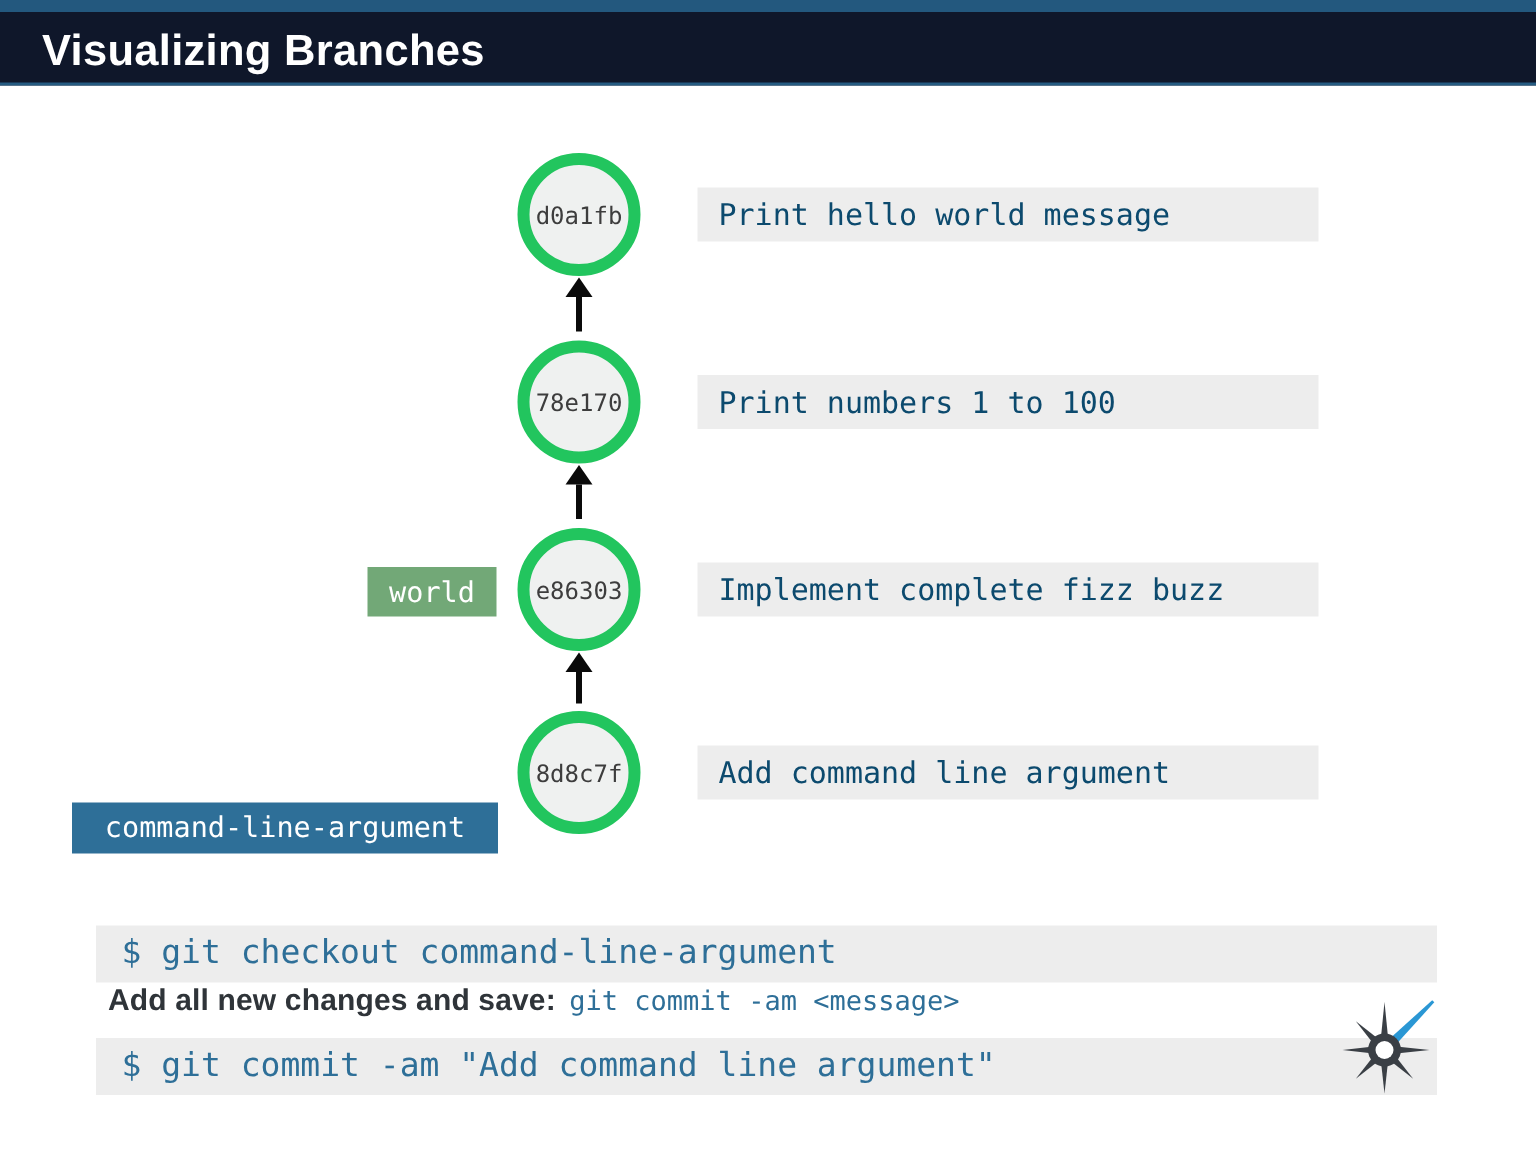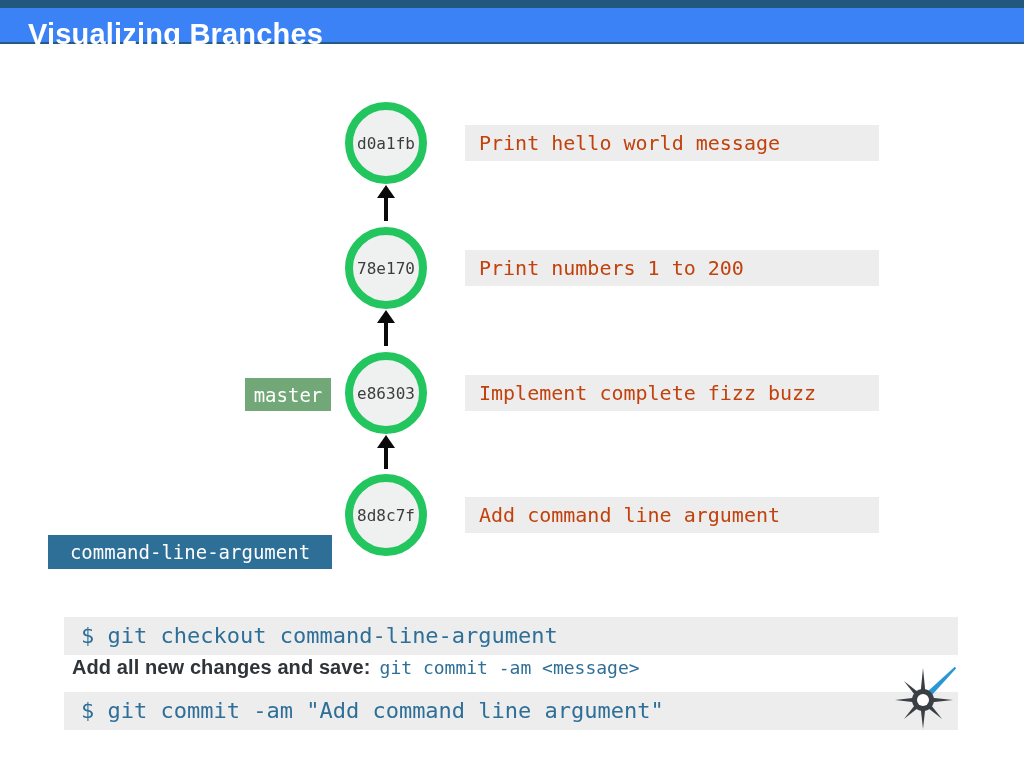--- a/index.html
+++ b/index.html
@@ -5,41 +5,41 @@
   html,body{margin:0;padding:0;}
   body{
     width:1024px;height:768px;overflow:hidden;background:#ffffff;
     font-family:"Liberation Sans",sans-serif;position:relative;
   }
   .slide{position:absolute;inset:0;width:1024px;height:768px;background:#ffffff;}
 
   
   .header-topstrip{position:absolute;left:0;top:0;width:1024px;height:8px;background:#23587e;}
   .header-bar{
-    position:absolute;left:0;top:8px;width:1024px;height:36px;
-    background:#3b82f6;border-bottom:2px solid #255b81;box-sizing:border-box;
+    position:absolute;left:0;top:8px;width:1024px;height:49px;
+    background:#0f172a;border-bottom:2px solid #255b81;box-sizing:border-box;
   }
   .header-bar h1{
     margin:0;padding:0 0 0 28px;line-height:52px;font-size:29px;font-weight:700;
     color:#ffffff;letter-spacing:0.2px;
   }
 
   
   .commit-node{
     position:absolute;left:345px;width:66px;height:66px;border:8px solid #22c55e;
     border-radius:50%;background:#eff1f0;display:flex;align-items:center;justify-content:center;
   }
   .commit-node span{
     font-family:"DejaVu Sans Mono",monospace;font-size:16px;color:#3d3d3d;
   }
   .node-0{top:102px;} .node-1{top:227px;} .node-2{top:352px;} .node-3{top:474px;}
 
   .commit-message{
     position:absolute;left:465px;width:414px;height:36px;background:#ededed;
-    font-family:"DejaVu Sans Mono",monospace;font-size:20px;color:#c2410c;
+    font-family:"DejaVu Sans Mono",monospace;font-size:20px;color:#0c4a6e;
     line-height:36px;padding-left:14px;box-sizing:border-box;white-space:nowrap;overflow:hidden;
   }
   .msg-0{top:125px;} .msg-1{top:250px;} .msg-2{top:375px;} .msg-3{top:497px;}
 
   .arrow{position:absolute;left:377px;width:18px;display:flex;flex-direction:column;align-items:center;}
   .arrow .head{
     width:0;height:0;border-left:9px solid transparent;border-right:9px solid transparent;
     border-bottom:13px solid #0a0a0a;
   }
   .arrow .shaft{width:4px;flex:1;background:#0a0a0a;}
@@ -88,38 +88,38 @@
     <span>78e170</span>
   </div>
   <div class="commit-node node-2">
     <span>e86303</span>
   </div>
   <div class="commit-node node-3">
     <span>8d8c7f</span>
   </div>
 
   <div class="commit-message msg-0">Print hello world message</div>
-  <div class="commit-message msg-1">Print numbers 1 to 200</div>
+  <div class="commit-message msg-1">Print numbers 1 to 100</div>
   <div class="commit-message msg-2">Implement complete fizz buzz</div>
   <div class="commit-message msg-3">Add command line argument</div>
 
   <div class="arrow arrow-0">
     <div class="head"></div>
     <div class="shaft"></div>
   </div>
   <div class="arrow arrow-1">
     <div class="head"></div>
     <div class="shaft"></div>
   </div>
   <div class="arrow arrow-2">
     <div class="head"></div>
     <div class="shaft"></div>
   </div>
 
-  <div class="branch-label branch-master">master</div>
+  <div class="branch-label branch-master">world</div>
   <div class="branch-label branch-cla">command-line-argument</div>
 
   <div class="code-box box-0">$ git checkout command-line-argument</div>
 
   <div class="instr-line line-1">
     <b>Add all new changes and save:</b>
     <code>git commit -am &lt;message&gt;</code>
   </div>
   <div class="code-box box-1">$ git commit -am "Add command line argument"</div>
 

